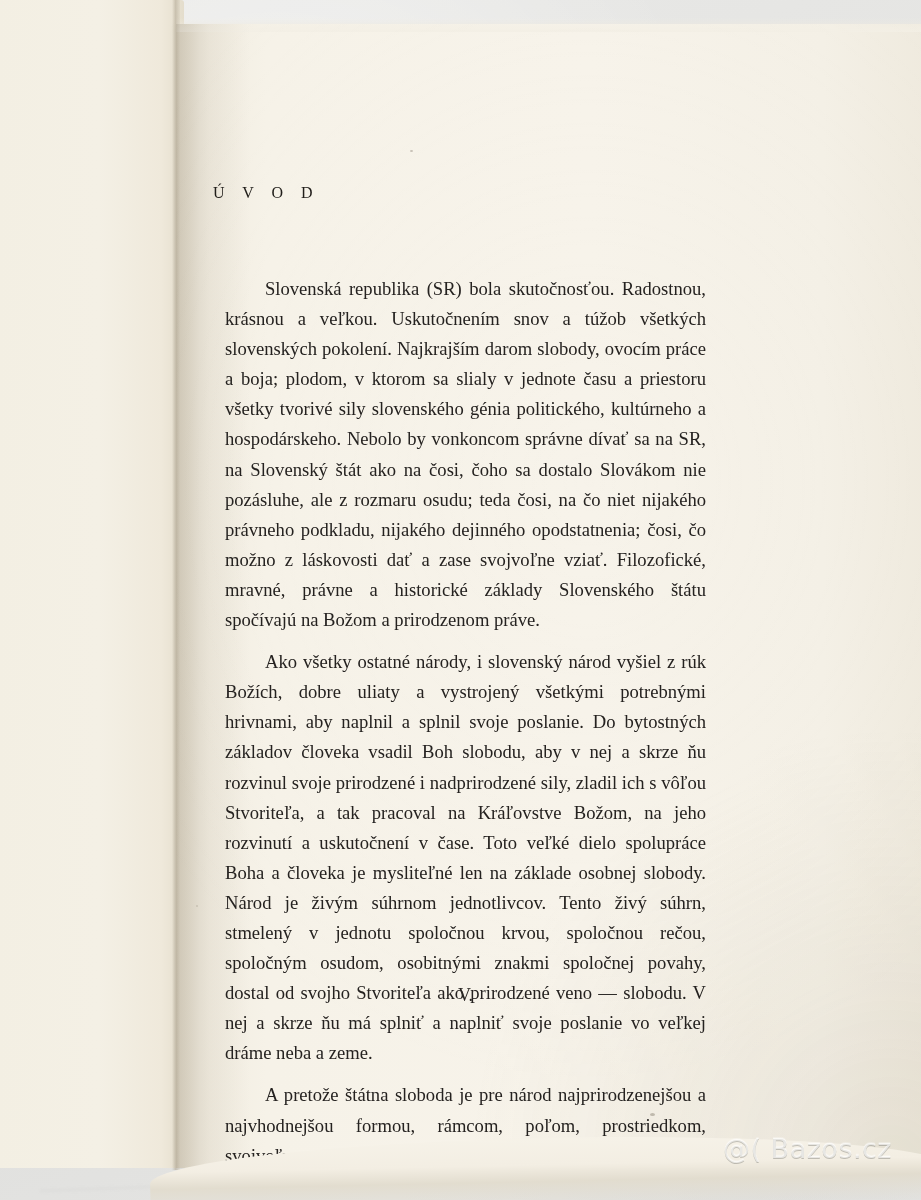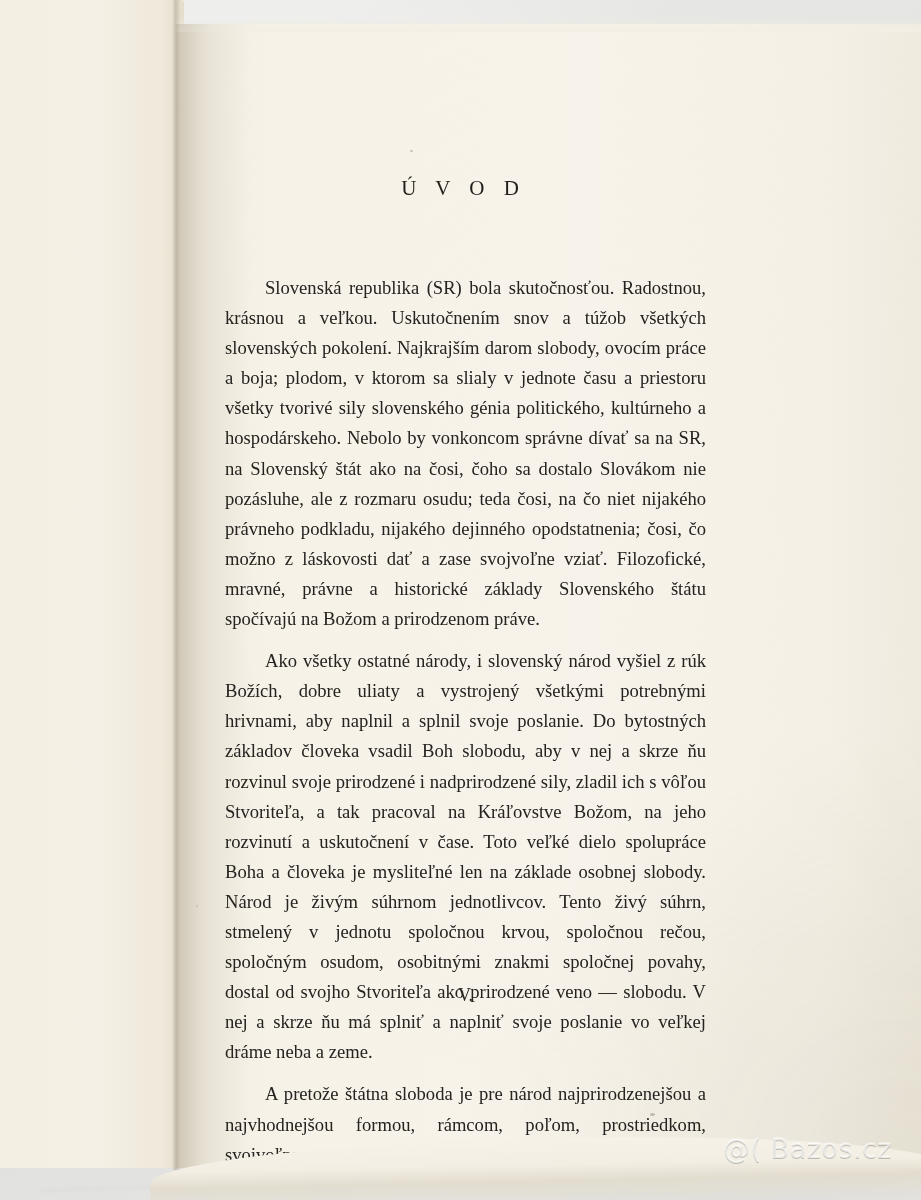--- a/index.html
+++ b/index.html
@@ -130,24 +130,24 @@
 
   .typeblock {
     position: absolute;
     left: 213px;
     top: 176px;
     width: 505px;
     color: #23201c;
   }
 
   .chapter-title {
-    font-size: 21px;
+    font-size: 16px;
     letter-spacing: 7px;
-    text-align: center;
-    margin: 0 0 72px 0;
+    text-align: left;
+    margin: 8px 0 72px 0;
     font-weight: 400;
     color: #211e1a;
     padding-right: 4px;
   }
 
   .body-par {
     margin: 12px;
     font-size: 18.6px;
     line-height: 30.1px;
     text-align: justify;

